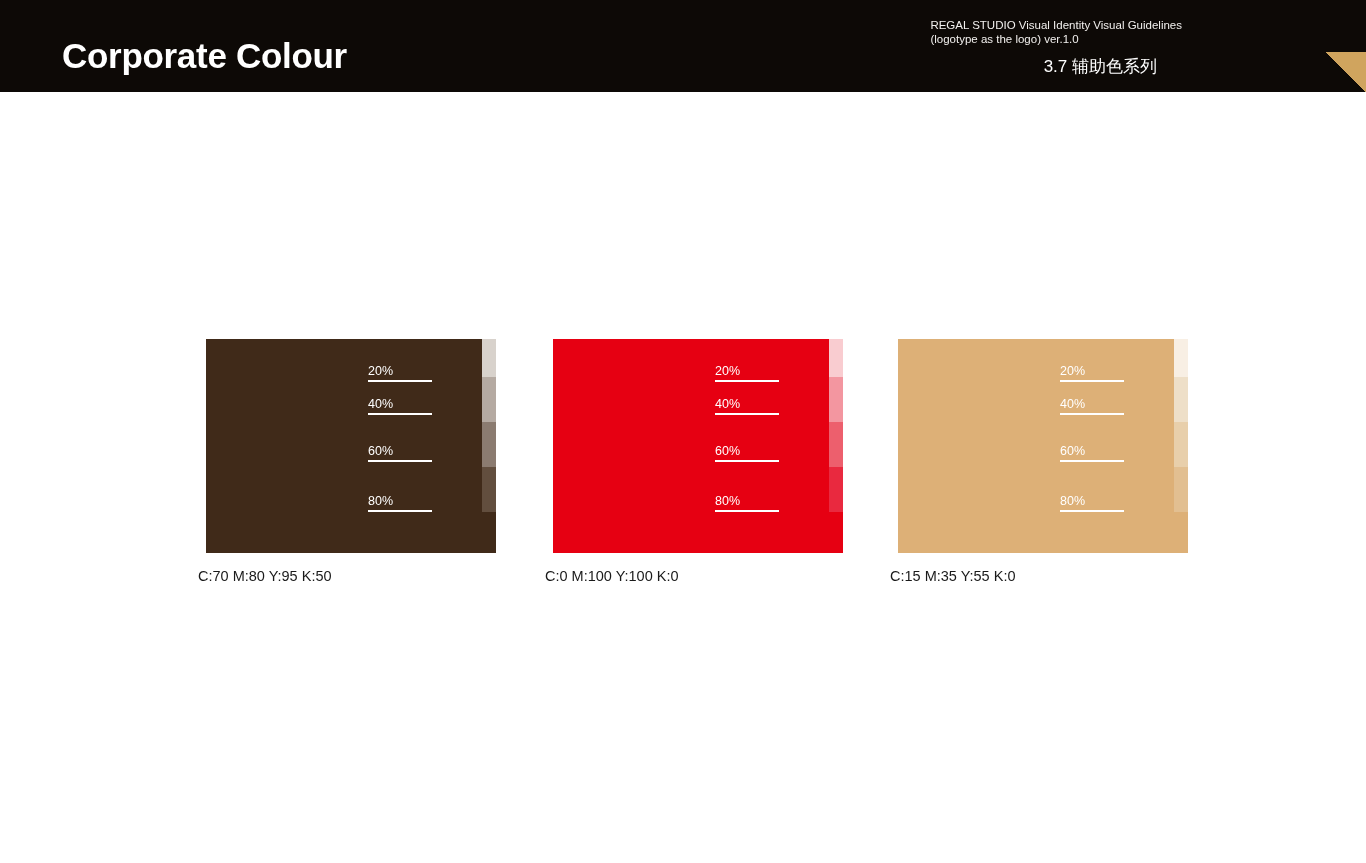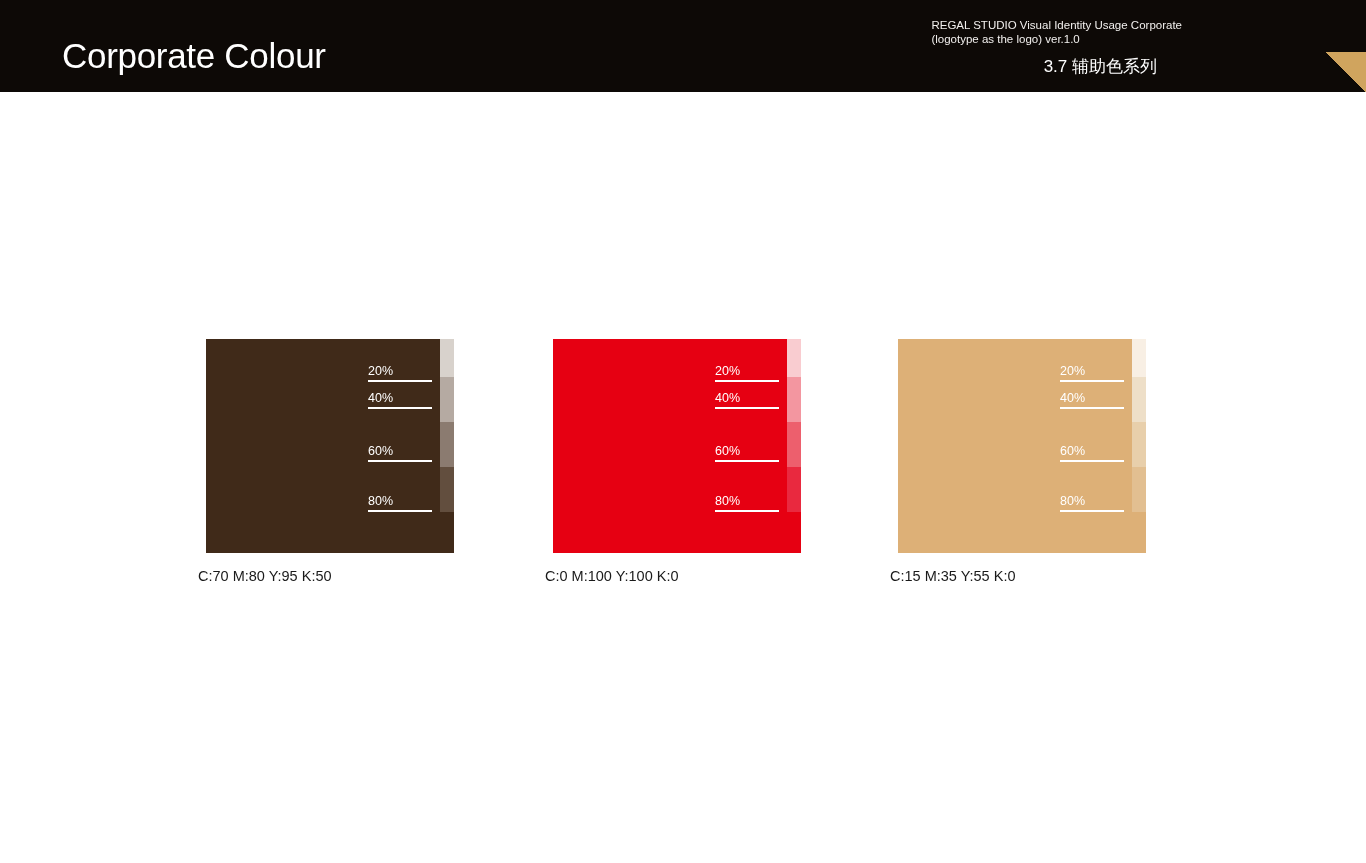--- a/index.html
+++ b/index.html
@@ -25,21 +25,21 @@
     width: 1366px;
     height: 92px;
     background: #0d0906;
     overflow: hidden;
   }
   .header-title {
     position: absolute;
     left: 62px;
     top: 38px;
     font-size: 35px;
-    font-weight: normal;
+    font-weight: bold;
     color: #ffffff;
     letter-spacing: -0.3px;
     line-height: 1;
     white-space: nowrap;
   }
   .header-meta {
     position: absolute;
     right: 184px;
     top: 18px;
     text-align: left;
@@ -79,23 +79,24 @@
     position: absolute;
     top: 0;
     width: 240px;
   }
   .swatch-1 { left: 206px; }
   .swatch-2 { left: 553px; }
   .swatch-3 { left: 898px; }
 
   .swatch-block {
     position: relative;
-    width: 248px;
+    width: 268px;
     height: 214px;
     overflow: hidden;
+    padding-left: 22px;
   }
 
   
   .tint-strip {
     position: absolute;
     right: 0;
     top: 0;
     width: 14px;
     height: 214px;
     display: flex;
@@ -126,21 +127,21 @@
   }
   .tick-rule {
     position: absolute;
     left: 0;
     bottom: 4px;
     width: 64px;
     height: 1.6px;
     background: #ffffff;
   }
   .tick-20 { top: 25px; }
-  .tick-40 { top: 52px; text-decoration: underline; }
+  .tick-40 { top: 58px; text-decoration: underline; }
   .tick-60 { top: 105px; }
   .tick-80 { top: 155px; }
 
   .swatch-caption {
     position: absolute;
     top: 228px;
     left: -8px;
     font-size: 14.5px;
     line-height: 18px;
     color: #1a1a1a;
@@ -148,21 +149,21 @@
     text-align: center;
   }
 </style>
 </head>
 <body style="background-color: rgb(255, 255, 255);">
 
 <div class="header" style="background-color: rgb(13, 9, 6);">
   <div class="header-title">Corporate Colour</div>
 
   <div class="header-meta">
-    <span class="header-meta-line">REGAL STUDIO Visual Identity Usage Corporate</span>
+    <span class="header-meta-line">REGAL STUDIO Visual Identity Visual Guidelines</span>
     <span class="header-meta-line">(logotype as the logo) ver.1.0</span>
   </div>
 
   <div class="header-section">3.7 辅助色系列</div>
 
   <div class="corner-triangle" style="background: linear-gradient(to left bottom, rgb(208, 164, 94) 0%, rgb(208, 164, 94) 50%, rgba(0, 0, 0, 0) 50.5%, rgba(0, 0, 0, 0) 100%);"></div>
 </div>
 
 <div class="swatch-row">
 

